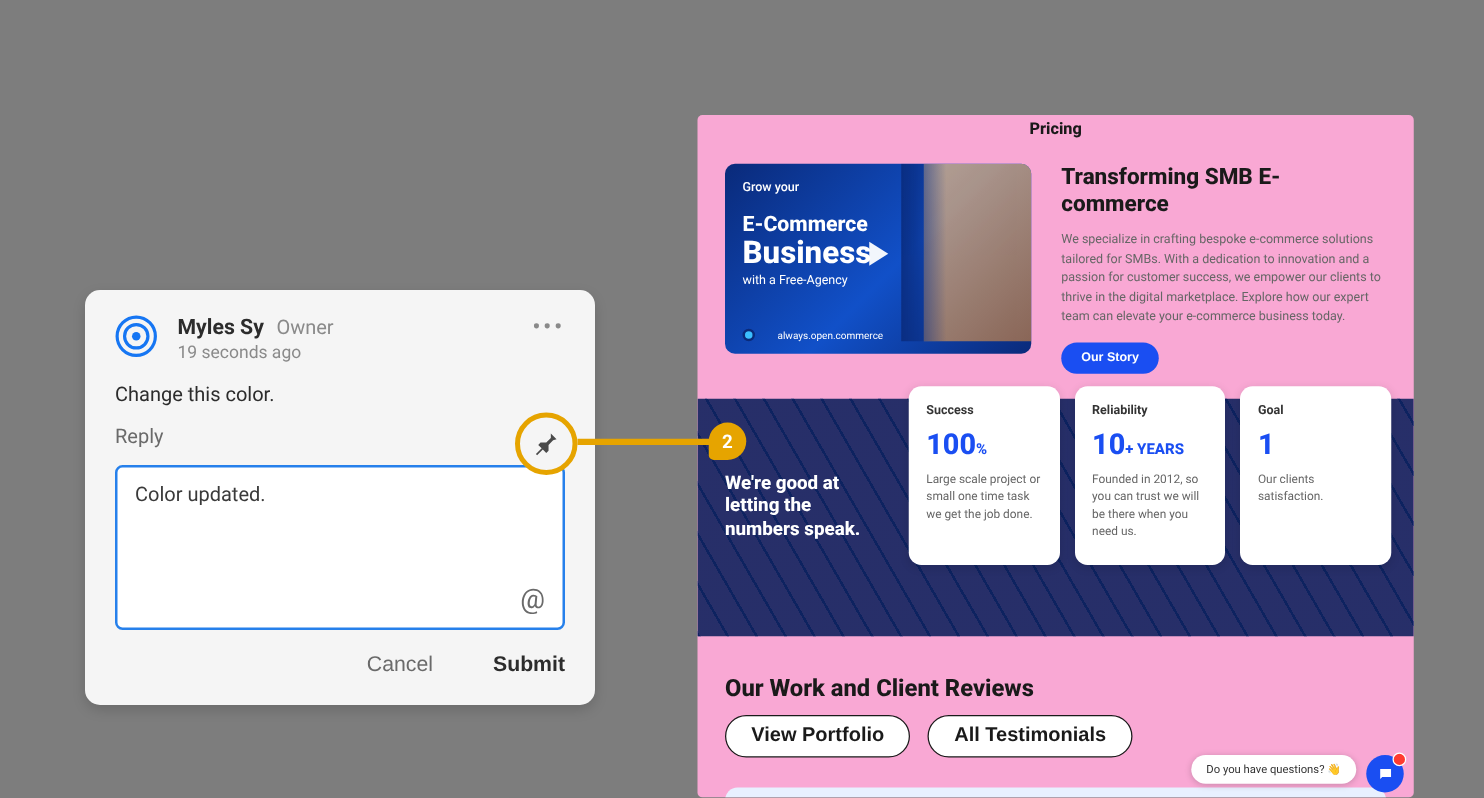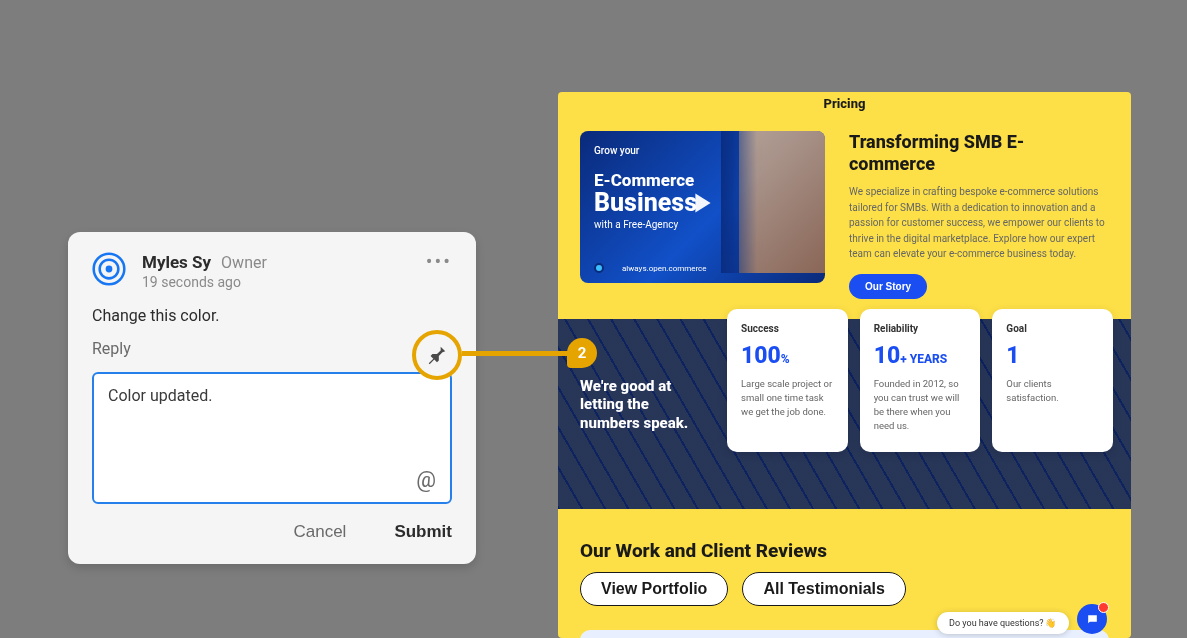--- a/index.html
+++ b/index.html
@@ -98,21 +98,21 @@
     display: flex; align-items: center; justify-content: center;
     color: #fff; font-weight: 700; font-size: 15px;
     z-index: 21;
   }
 
   
   .preview-frame {
     position: absolute;
     left: 558px; top: 92px;
     width: 573px; height: 546px;
-    background: #fde047;
+    background: #f9a8d4;
     overflow: hidden;
     border-radius: 4px;
   }
   .nav-pricing {
     text-align: center;
     font-weight: 800;
     font-size: 13px;
     color: #1a1a1a;
     padding-top: 4px;
   }
@@ -209,22 +209,22 @@
     height: 34px;
     display: flex; align-items: center; justify-content: center;
     gap: 14px;
     font-size: 10px; font-weight: 800; color: #1a1a1a;
   }
   .tech-icons { display: flex; gap: 13px; align-items: center; }
   .tech-icons span { font-size: 14px; color: #1a1a1a; }
 
   
   .chat-widget {
-    position: absolute; right: 24px; bottom: 4px;
-    display: flex; align-items: flex-end; gap: 8px;
+    position: absolute; right: 8px; bottom: 4px;
+    display: flex; align-items: flex-start; gap: 8px;
   }
   .chat-pill {
     background: #fff; border-radius: 999px; padding: 6px 12px;
     box-shadow: 0 1px 6px rgba(0,0,0,0.2);
     font-size: 9px; color: #333;
   }
   .chat-dot {
     width: 30px; height: 30px; border-radius: 50%;
     background: #1a4ef2; position: relative;
     display:flex; align-items:center; justify-content:center;

